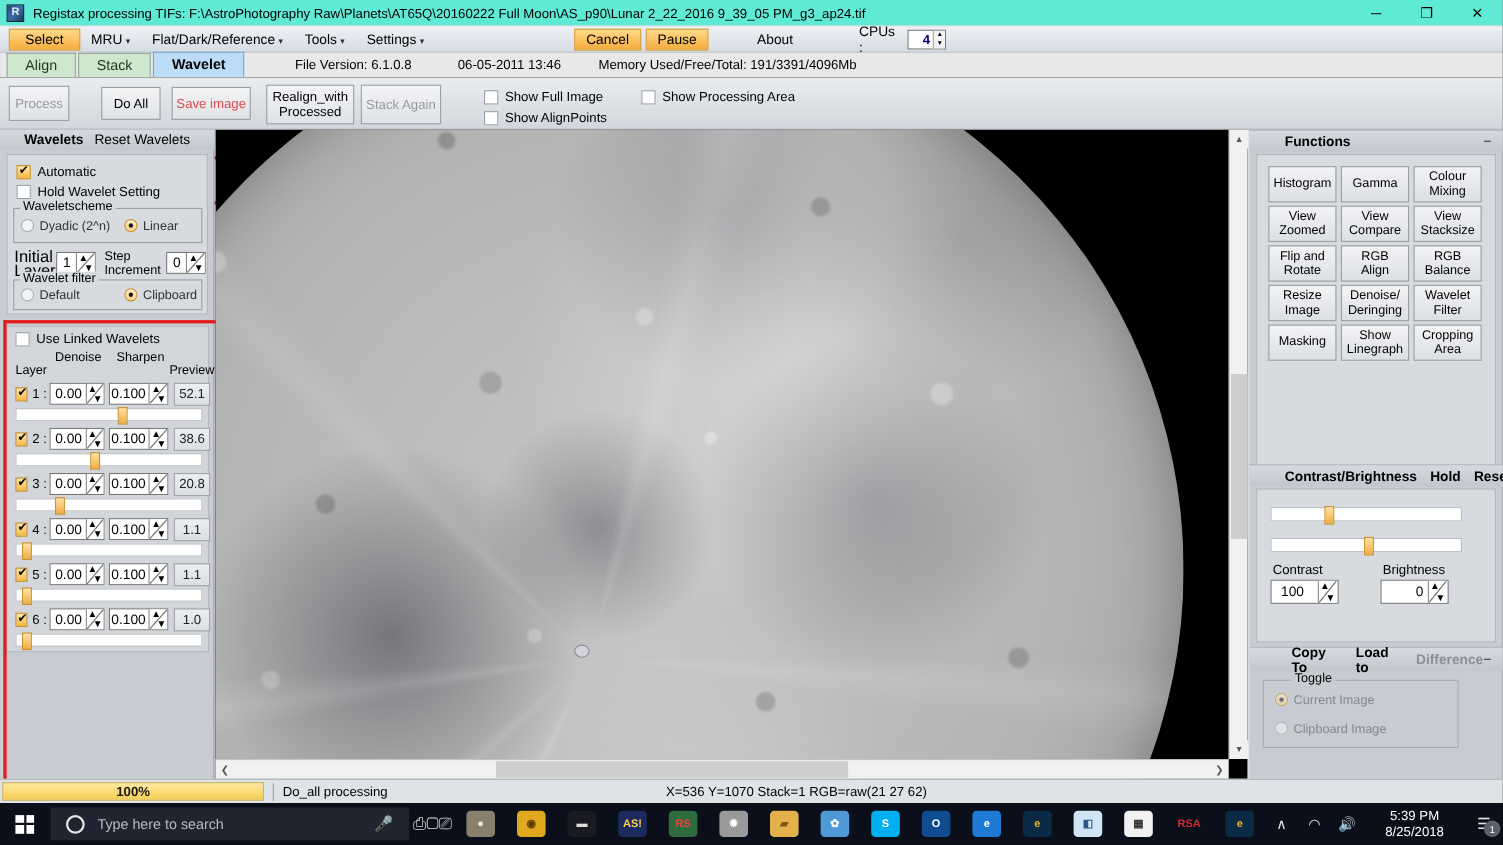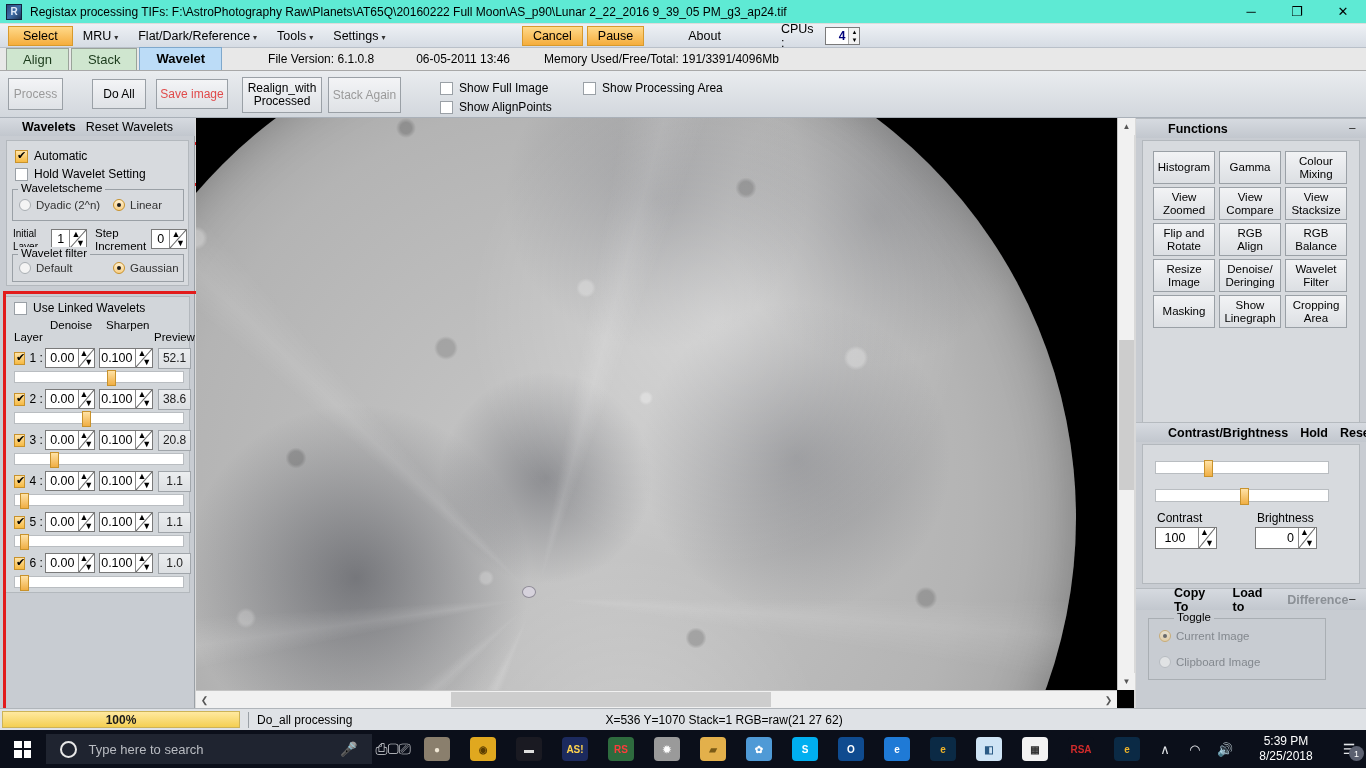--- a/index.html
+++ b/index.html
@@ -535,21 +535,21 @@
       <div class="fieldset" style="left:5px;top:48px;width:172px;height:32px;">
         <legend>Waveletscheme</legend>
         <div style="position:absolute;left:6px;top:8px;">
           <span class="radio"></span><span class="lbl">Dyadic (2^n)</span>
         </div>
         <div style="position:absolute;left:100px;top:8px;">
           <span class="radio on"></span><span class="lbl">Linear</span>
         </div>
       </div>
 
-      <div style="position:absolute;left:6px;top:86px;font-size:10px;line-height:13px;">
+      <div style="position:absolute;left:6px;top:86px;font-size:15px;line-height:13px;">
         <div>Initial</div>
         <div>Layer</div>
       </div>
       <div class="numbox" style="position:absolute;left:44px;top:88px;width:36px;">
         <div class="nv" style="width:18px;">1</div>
         <div class="spinner">
             <span class="up">▲</span>
             <span class="dn">▼</span>
           </div>
       </div>
@@ -565,21 +565,21 @@
             <span class="dn">▼</span>
           </div>
       </div>
 
       <div class="fieldset" style="left:5px;top:113px;width:172px;height:28px;">
         <legend>Wavelet filter</legend>
         <div style="position:absolute;left:6px;top:6px;">
           <span class="radio"></span><span class="lbl">Default</span>
         </div>
         <div style="position:absolute;left:100px;top:6px;">
-          <span class="radio on"></span><span class="lbl">Gaussian</span>
+          <span class="radio on"></span><span class="lbl">Clipboard</span>
         </div>
       </div>
     </div>
 
     <div class="wvlayers">
       <div class="chk-row" style="left:8px;top:4px;">
         <span class="chkbox"></span>
         <span>Use Linked Wavelets</span>
       </div>
       <div style="position:absolute;left:44px;top:22px;font-size:11.5px;">Denoise</div>

